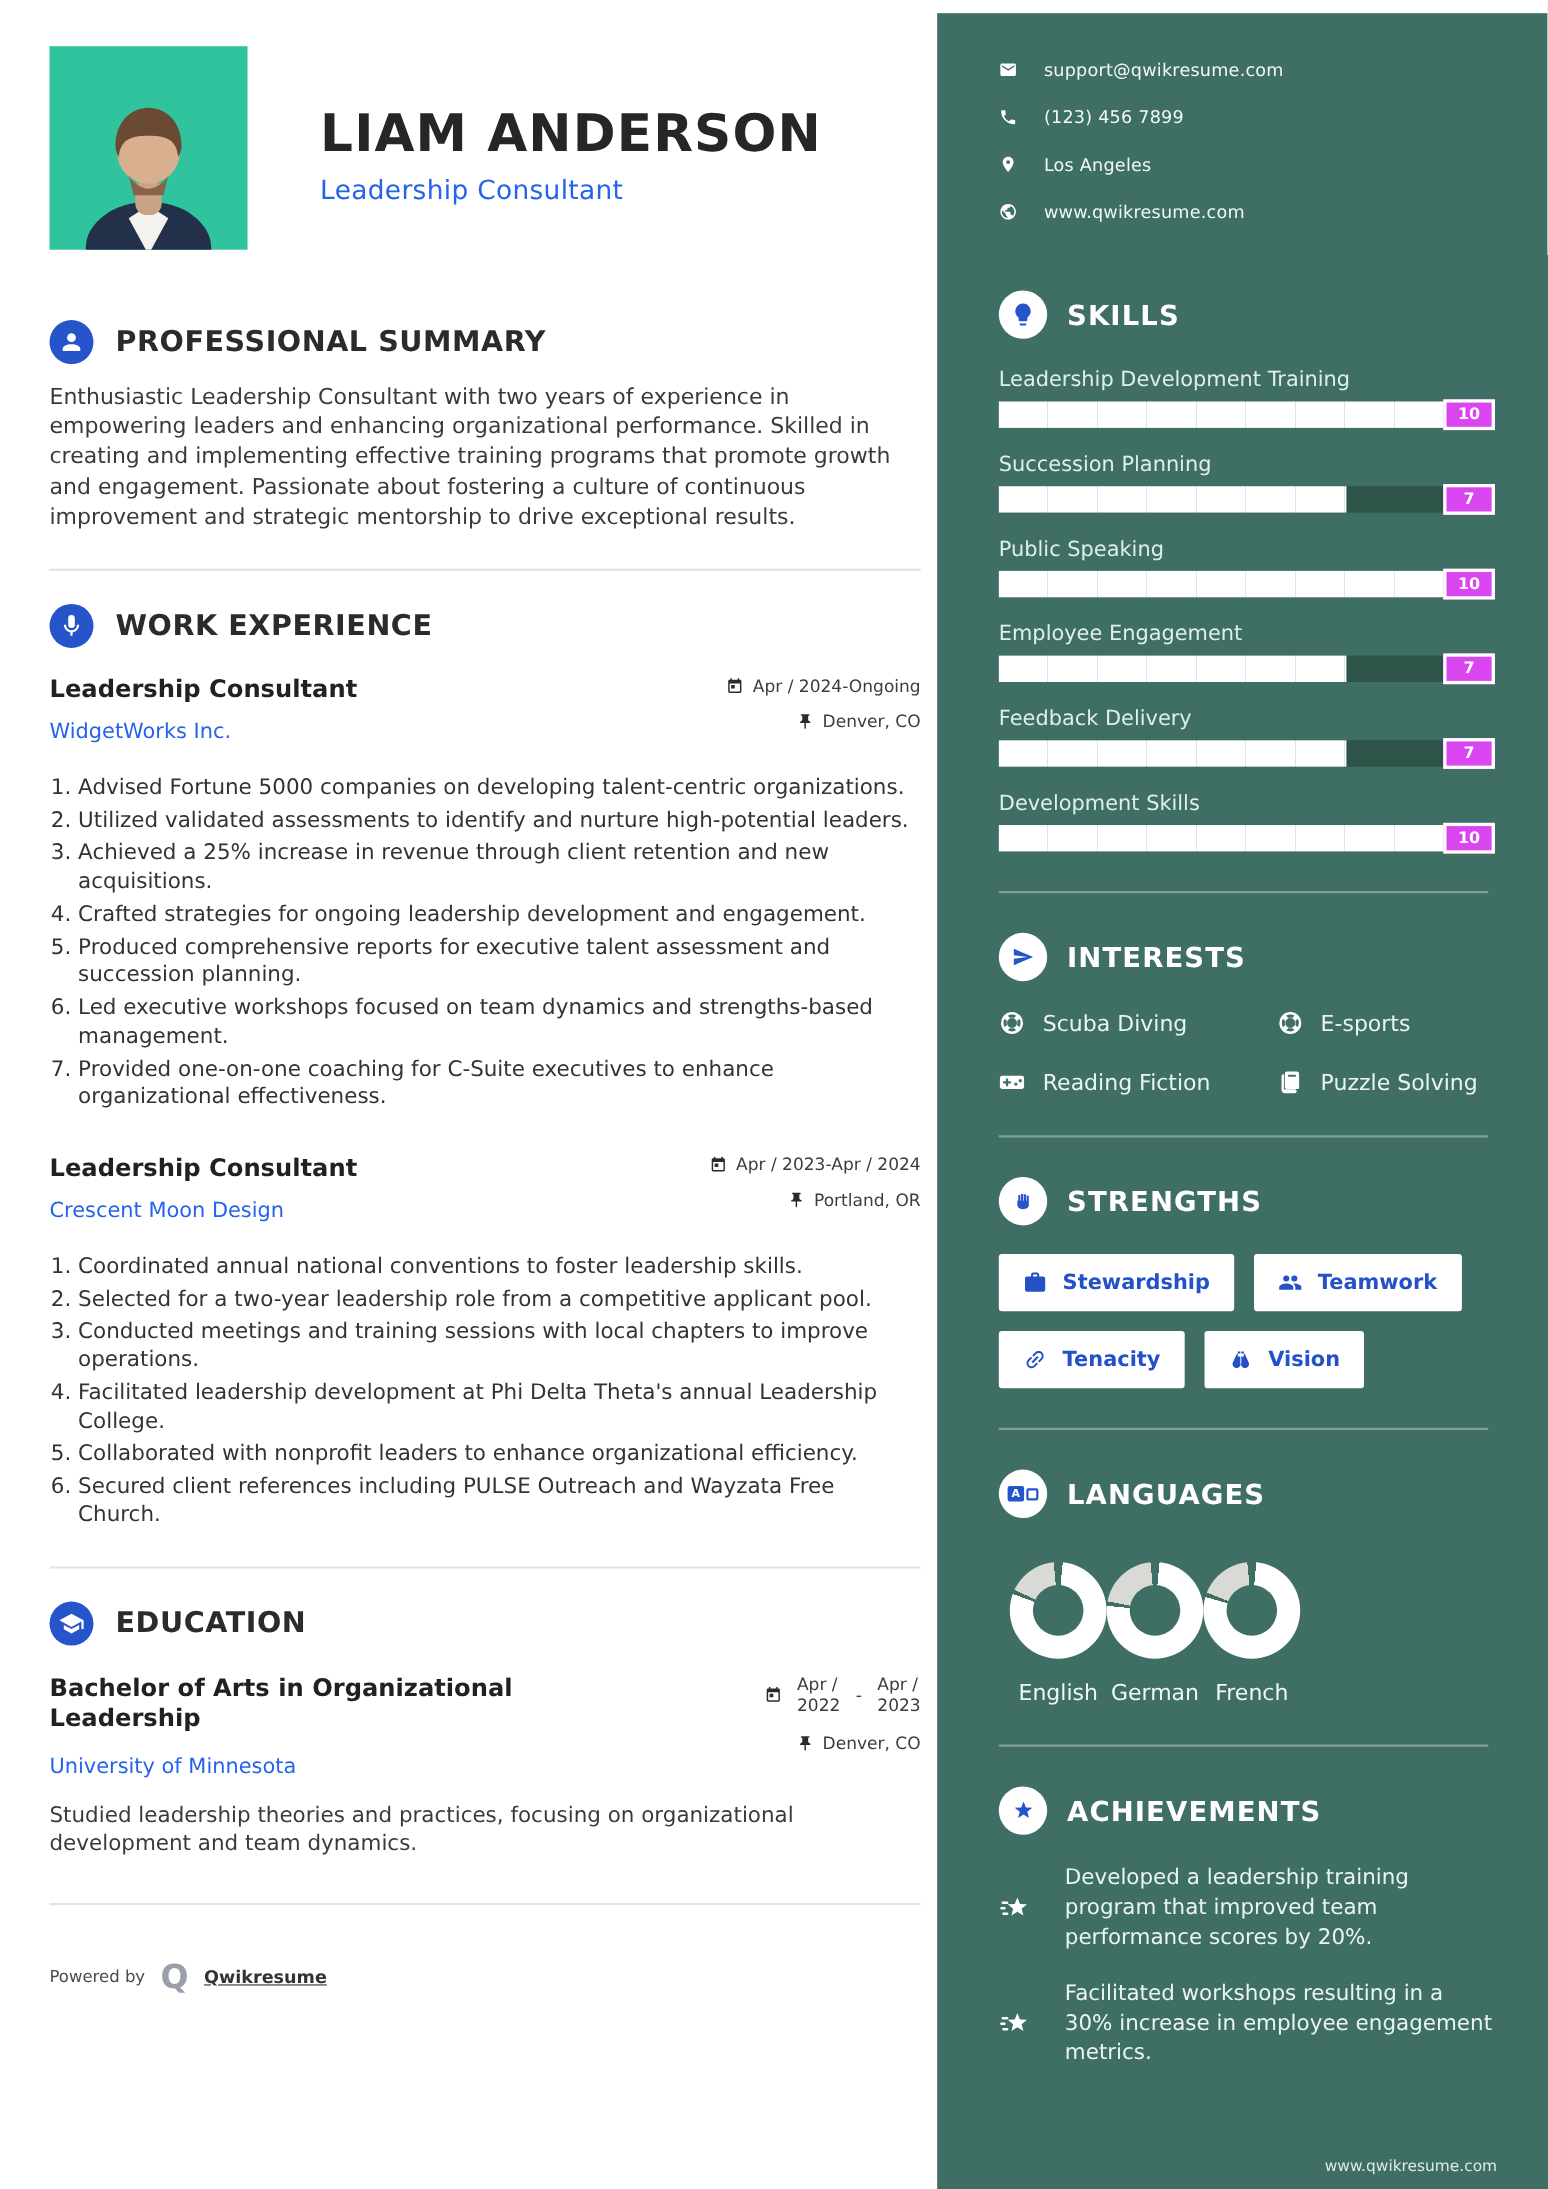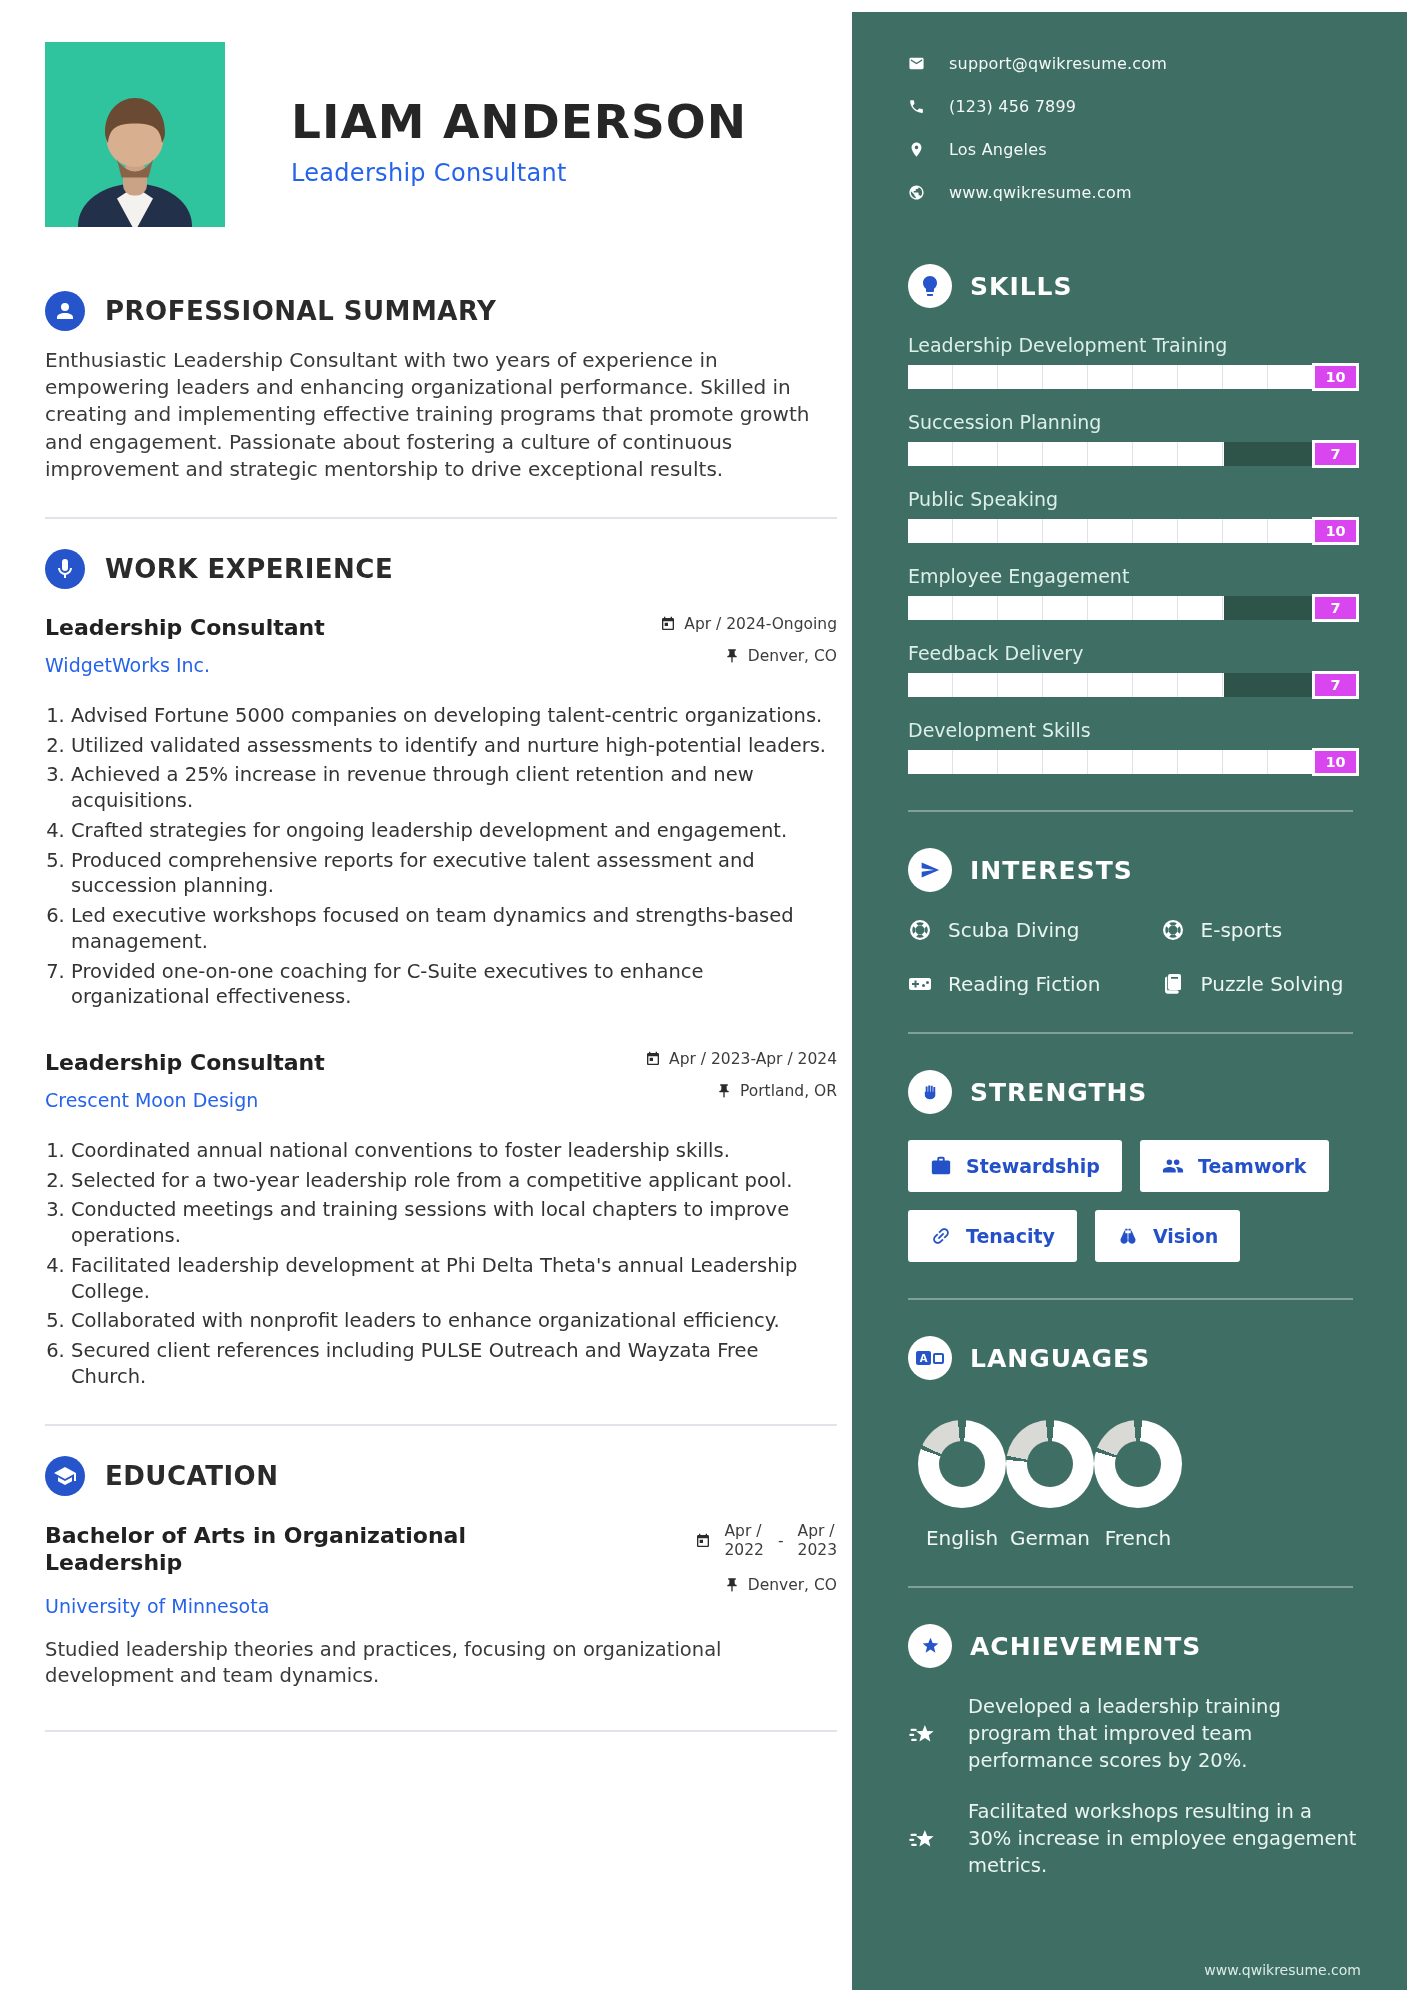--- a/index.html
+++ b/index.html
@@ -309,20 +309,25 @@
               </svg>
               <span>Denver, CO</span>
             </div>
         </div>
       </div>
       <p class="edu-desc">Studied leadership theories and practices, focusing on organizational development and team dynamics.</p>
     </div>
 
     <hr class="divider" style="margin-top:40px">
 
+    <div class="footer">
+      <span class="powered">Powered by</span>
+      <span class="qlogo">Q</span>
+      <a class="brand">Qwikresume</a>
+    </div>
   </div>
 
   <div class="sidebar">
 
     <div class="contact">
       <div class="c-row">
         <svg viewBox="0 0 24 24" fill="currentColor">
             <use href="#i-mail"></use>
           </svg>
         <span>support@qwikresume.com</span>

